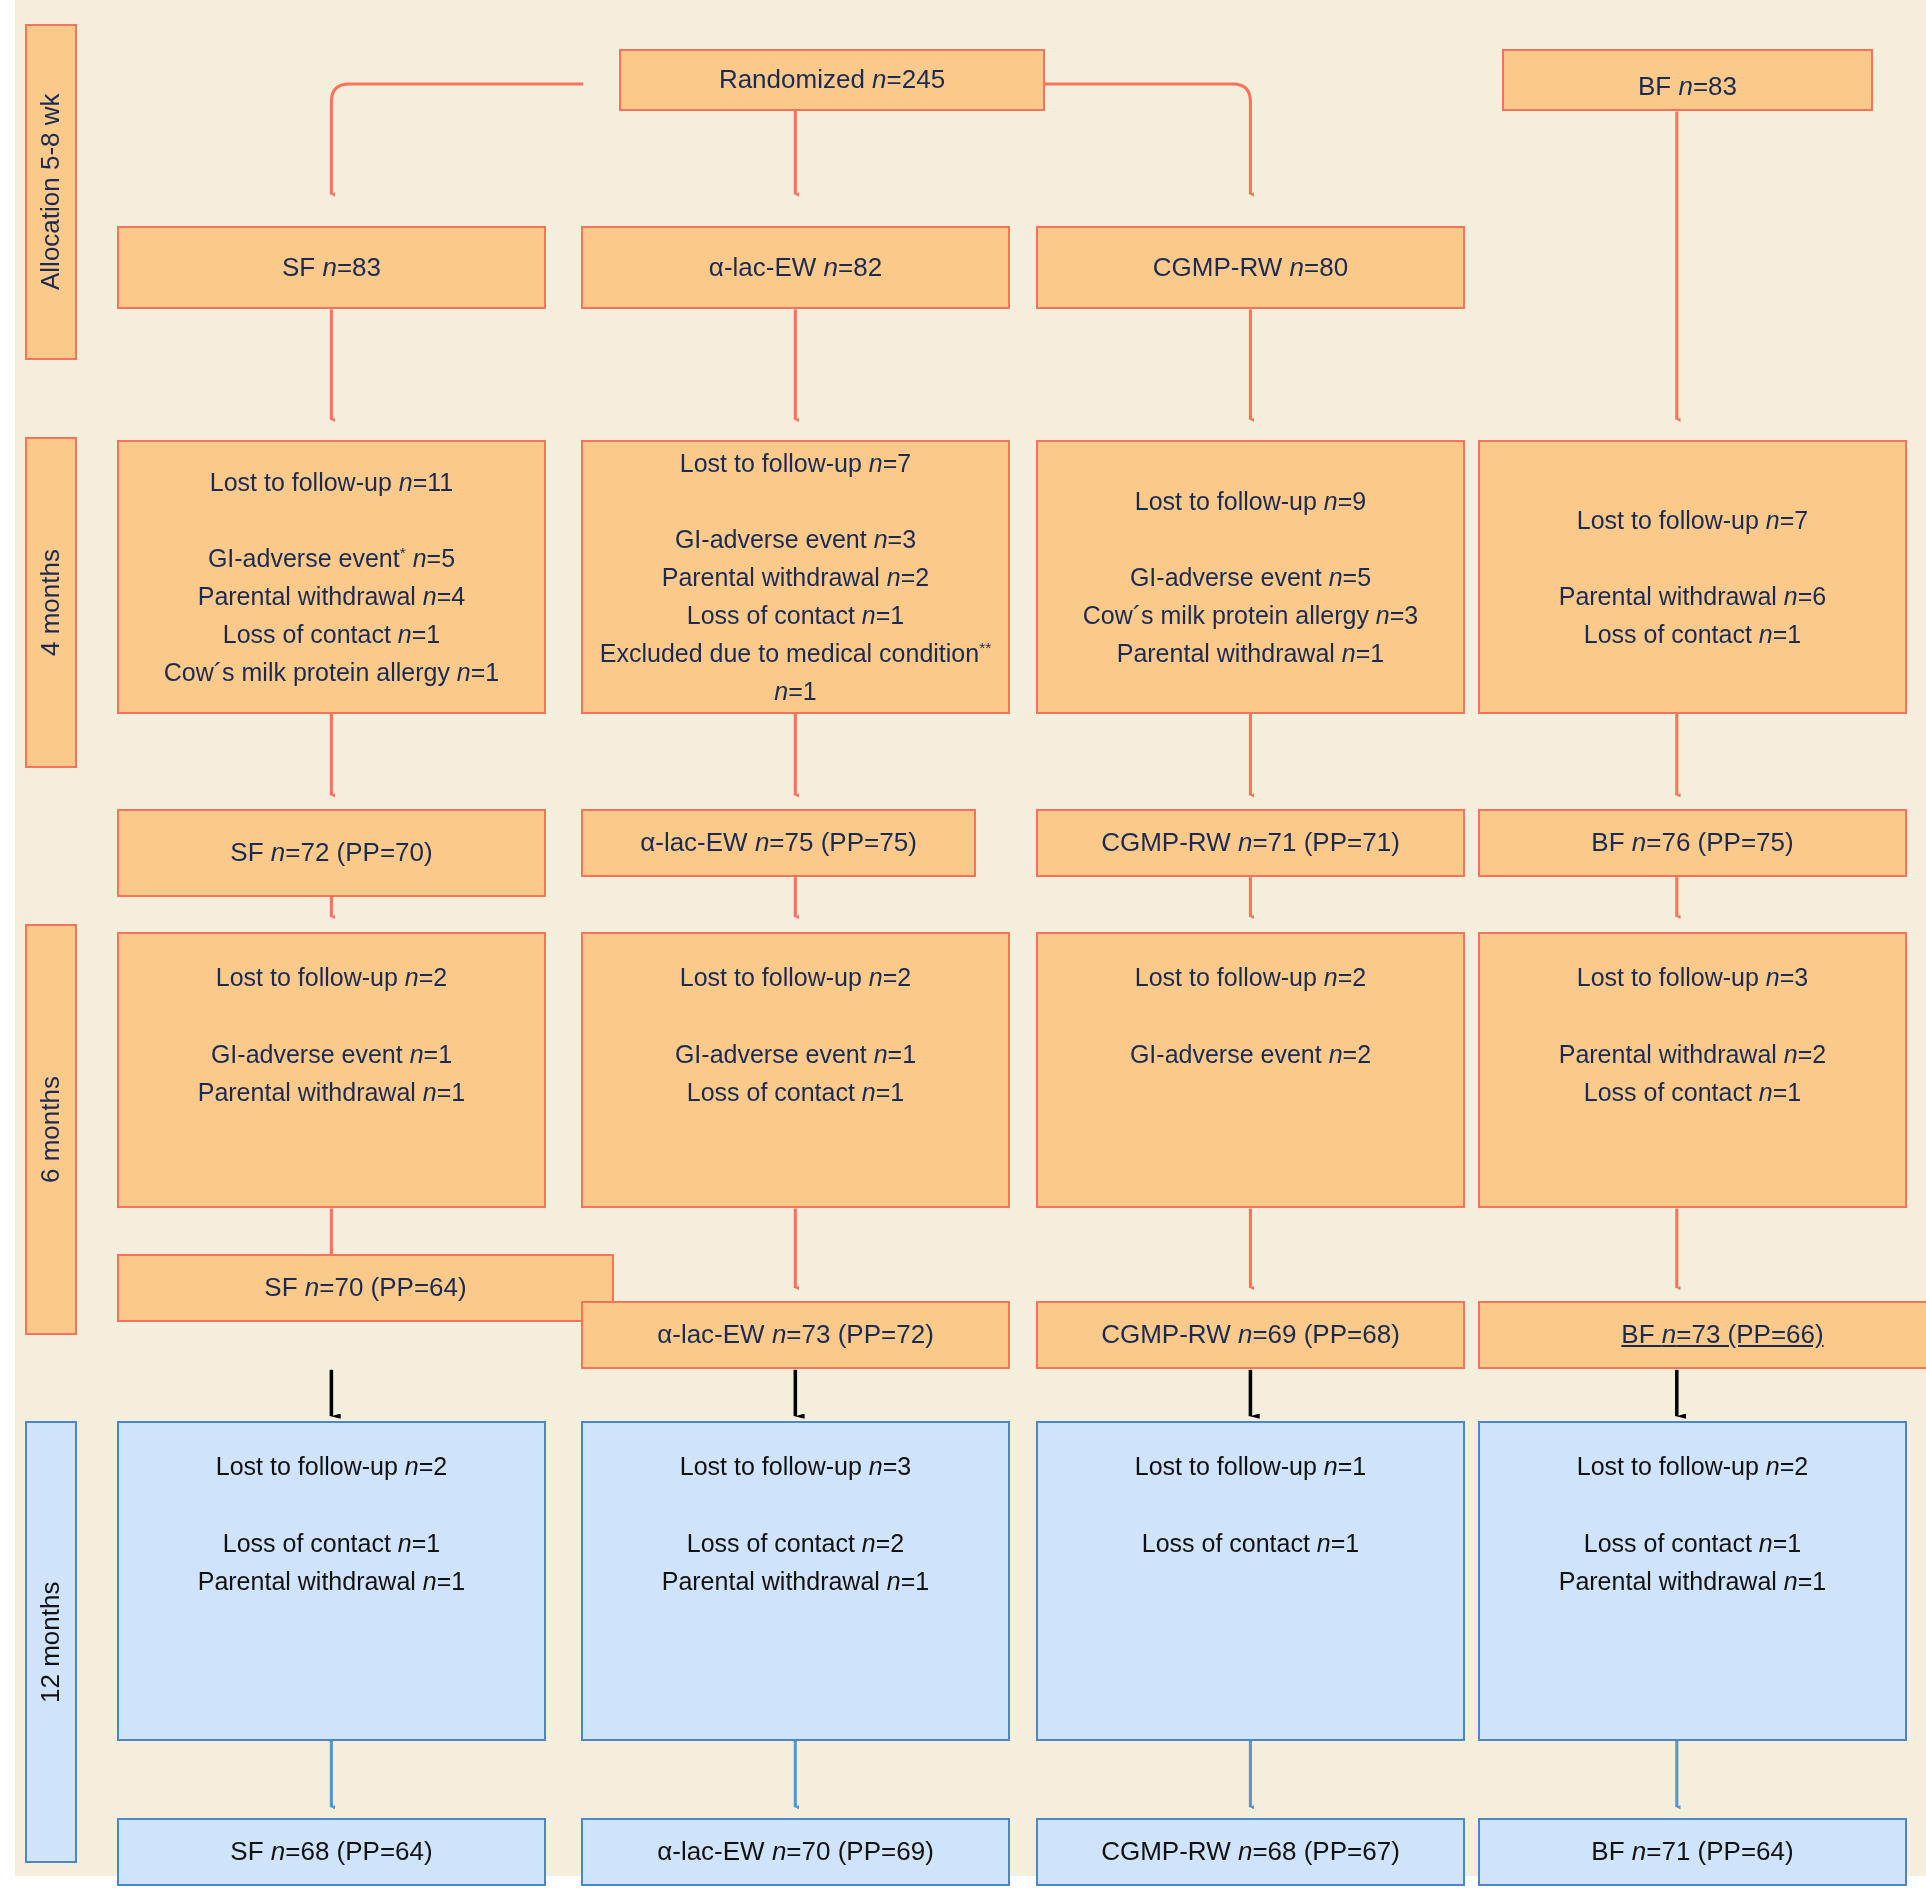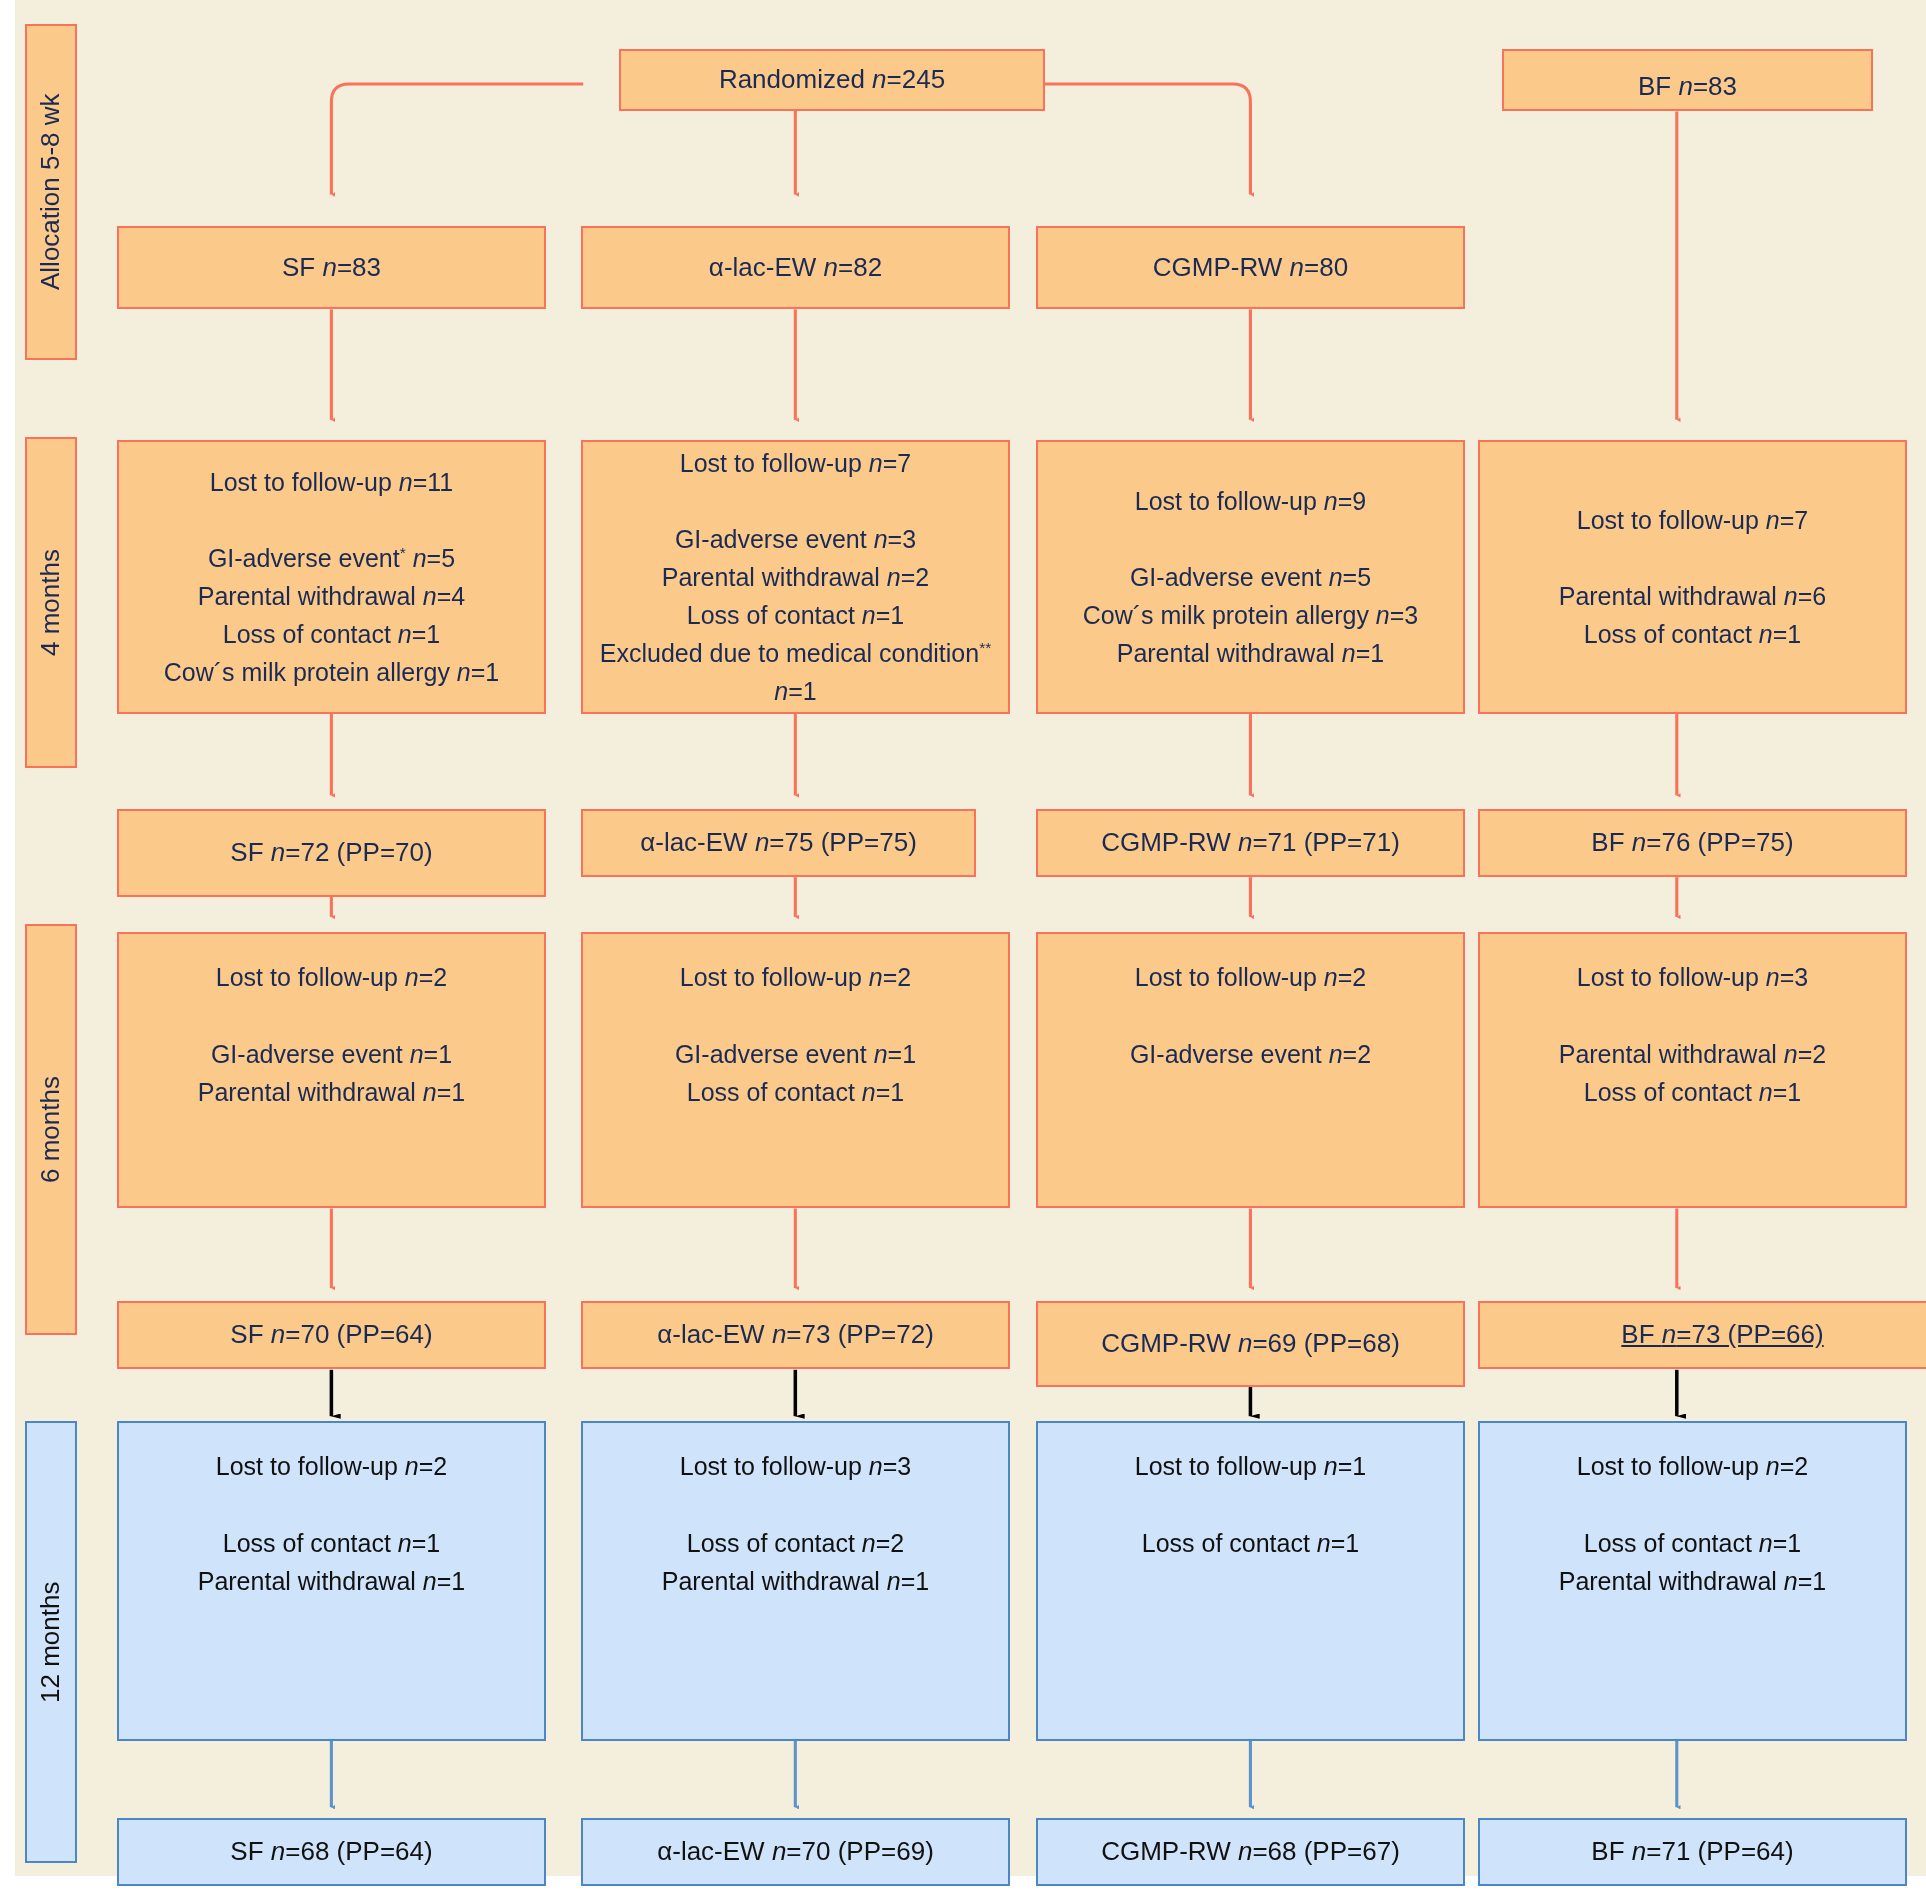--- a/index.html
+++ b/index.html
@@ -248,27 +248,27 @@
   <div class="box orange detail" style="left:1478px;top:932px;width:429px;height:276px;align-items:flex-start;padding-top:24px;">
     <div class="lines">
       <div class="head">Lost to follow-up <em>n</em>=3</div>
       <div class="sub">
           <div>Parental withdrawal <em>n</em>=2</div>
           <div>Loss of contact <em>n</em>=1</div>
         </div>
     </div>
   </div>
 
-  <div class="box orange node" style="left:117px;top:1301px;width:429px;height:68px;">
+  <div class="box orange node" style="left:117px;top:1254px;width:497px;height:68px;">
     <span>SF <em>n</em>=70 (PP=64)</span>
   </div>
   <div class="box orange node" style="left:581px;top:1301px;width:429px;height:68px;">
     <span>α-lac-EW <em>n</em>=73 (PP=72)</span>
   </div>
-  <div class="box orange node" style="left:1036px;top:1301px;width:429px;height:86px;">
+  <div class="box orange node" style="left:1036px;top:1301px;width:429px;height:68px;">
     <span>CGMP-RW <em>n</em>=69 (PP=68)</span>
   </div>
   <div class="box orange node" style="left:1478px;top:1301px;width:489px;height:68px;text-decoration:underline;">
     <span>BF <em>n</em>=73 (PP=66)</span>
   </div>
 
   <div class="box blue detail" style="left:117px;top:1421px;width:429px;height:320px;align-items:flex-start;padding-top:24px;">
     <div class="lines">
       <div class="head">Lost to follow-up <em>n</em>=2</div>
       <div class="sub">

